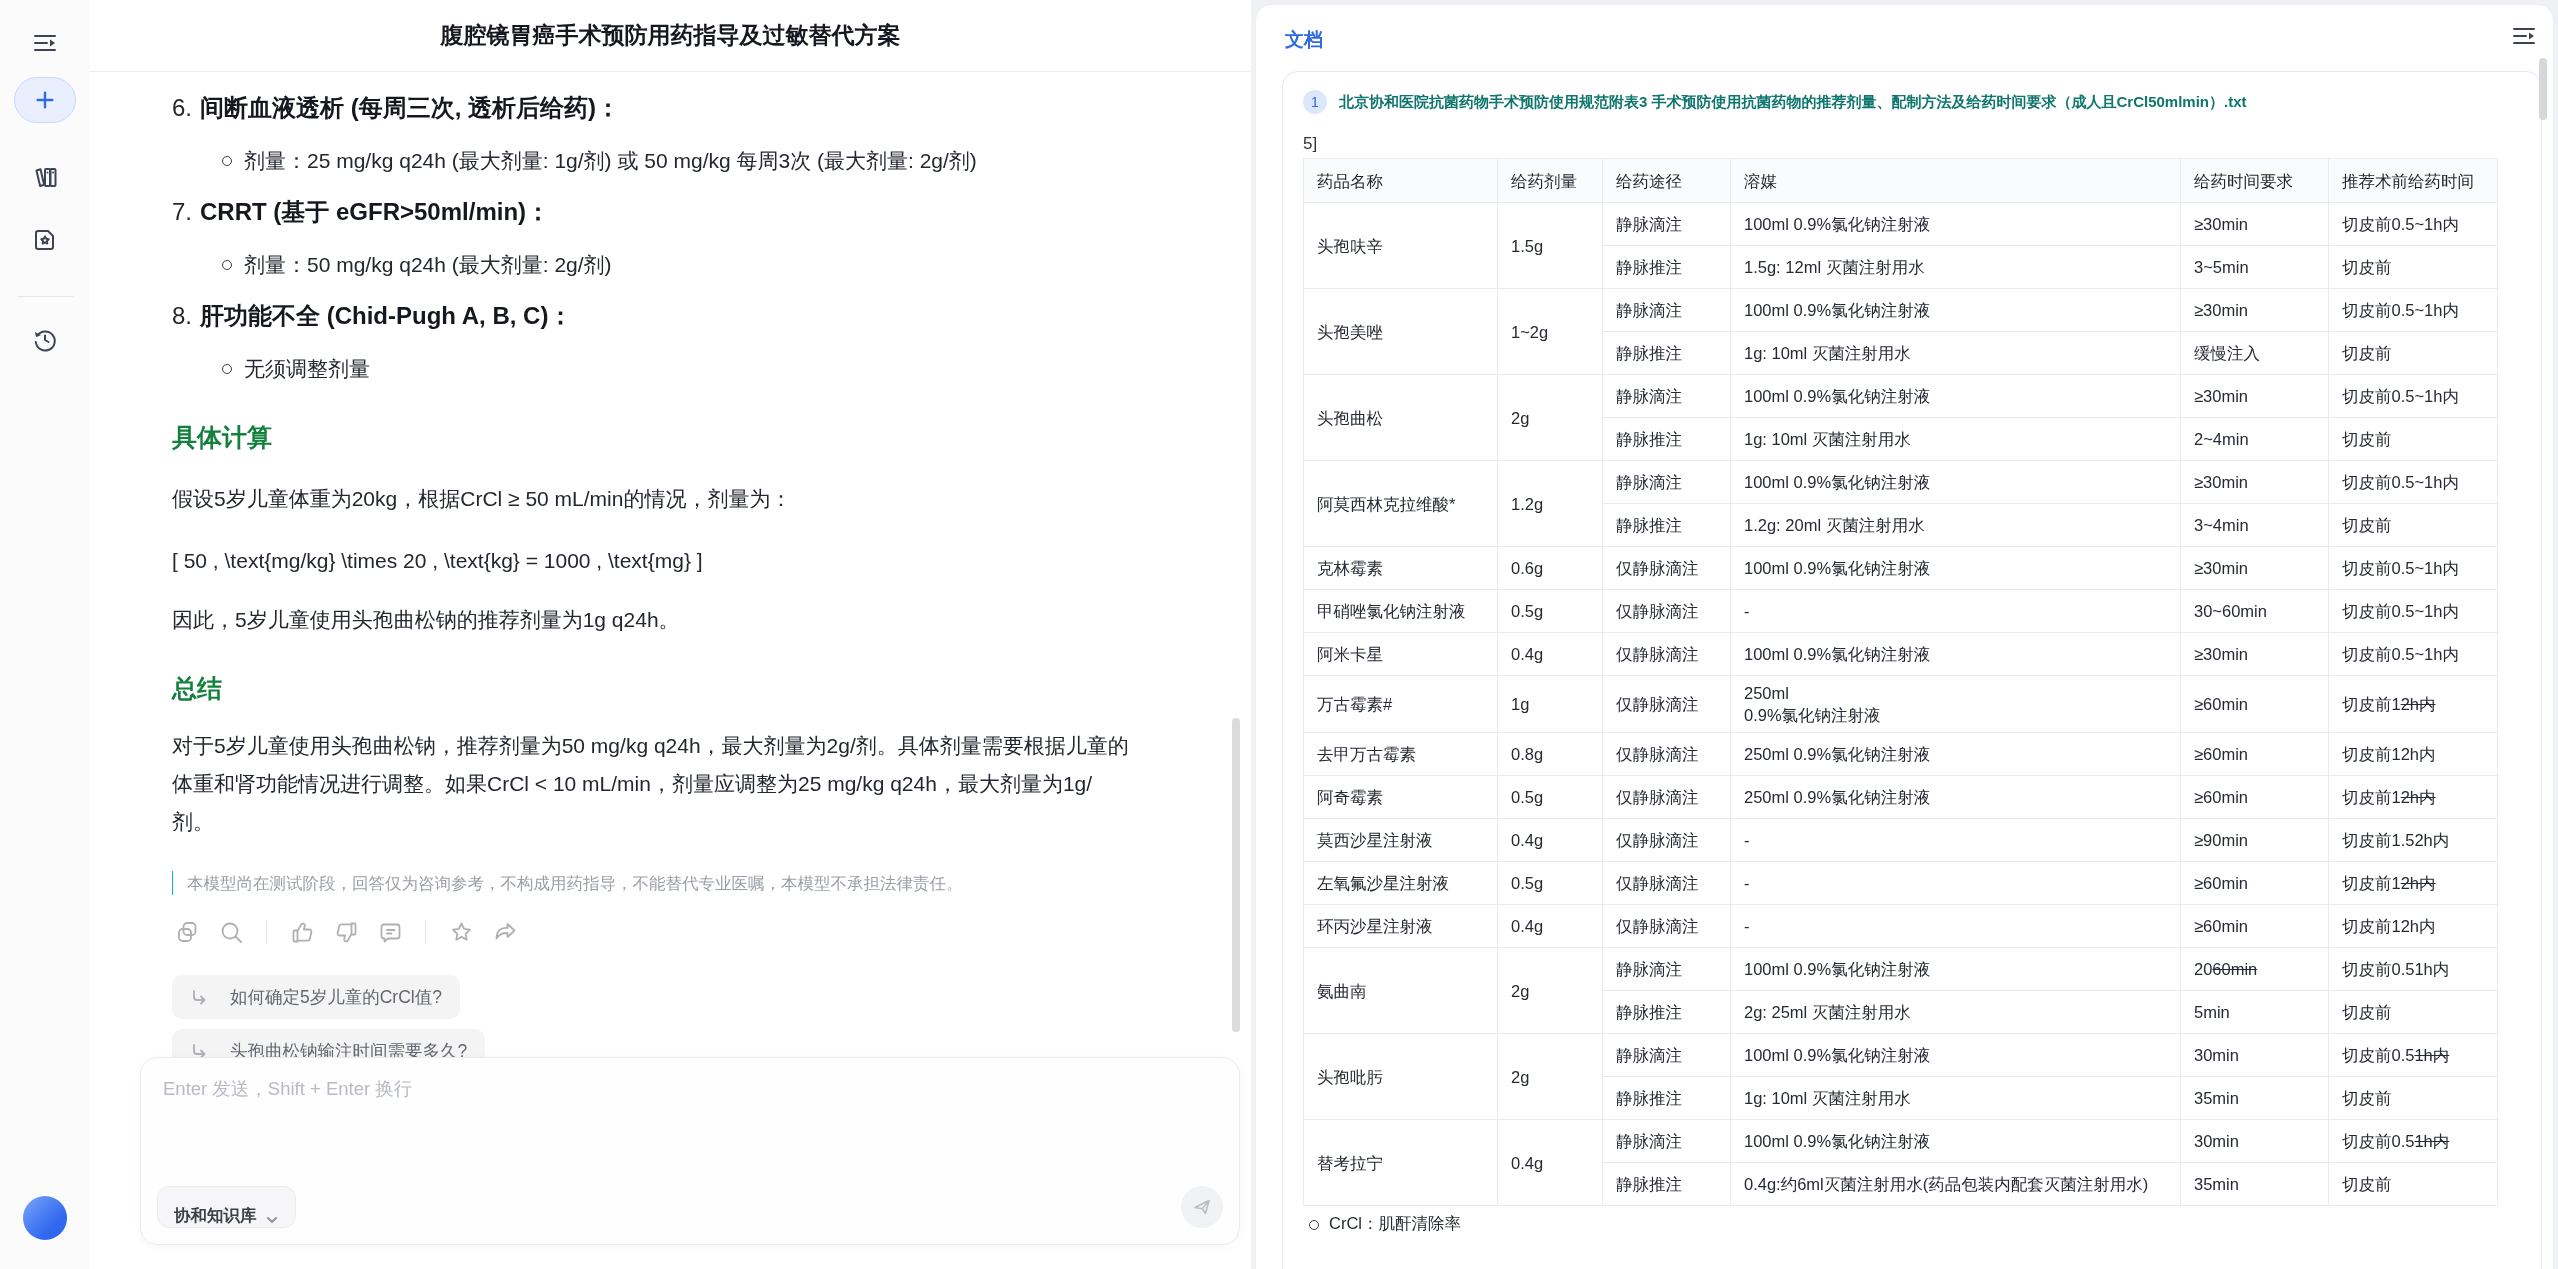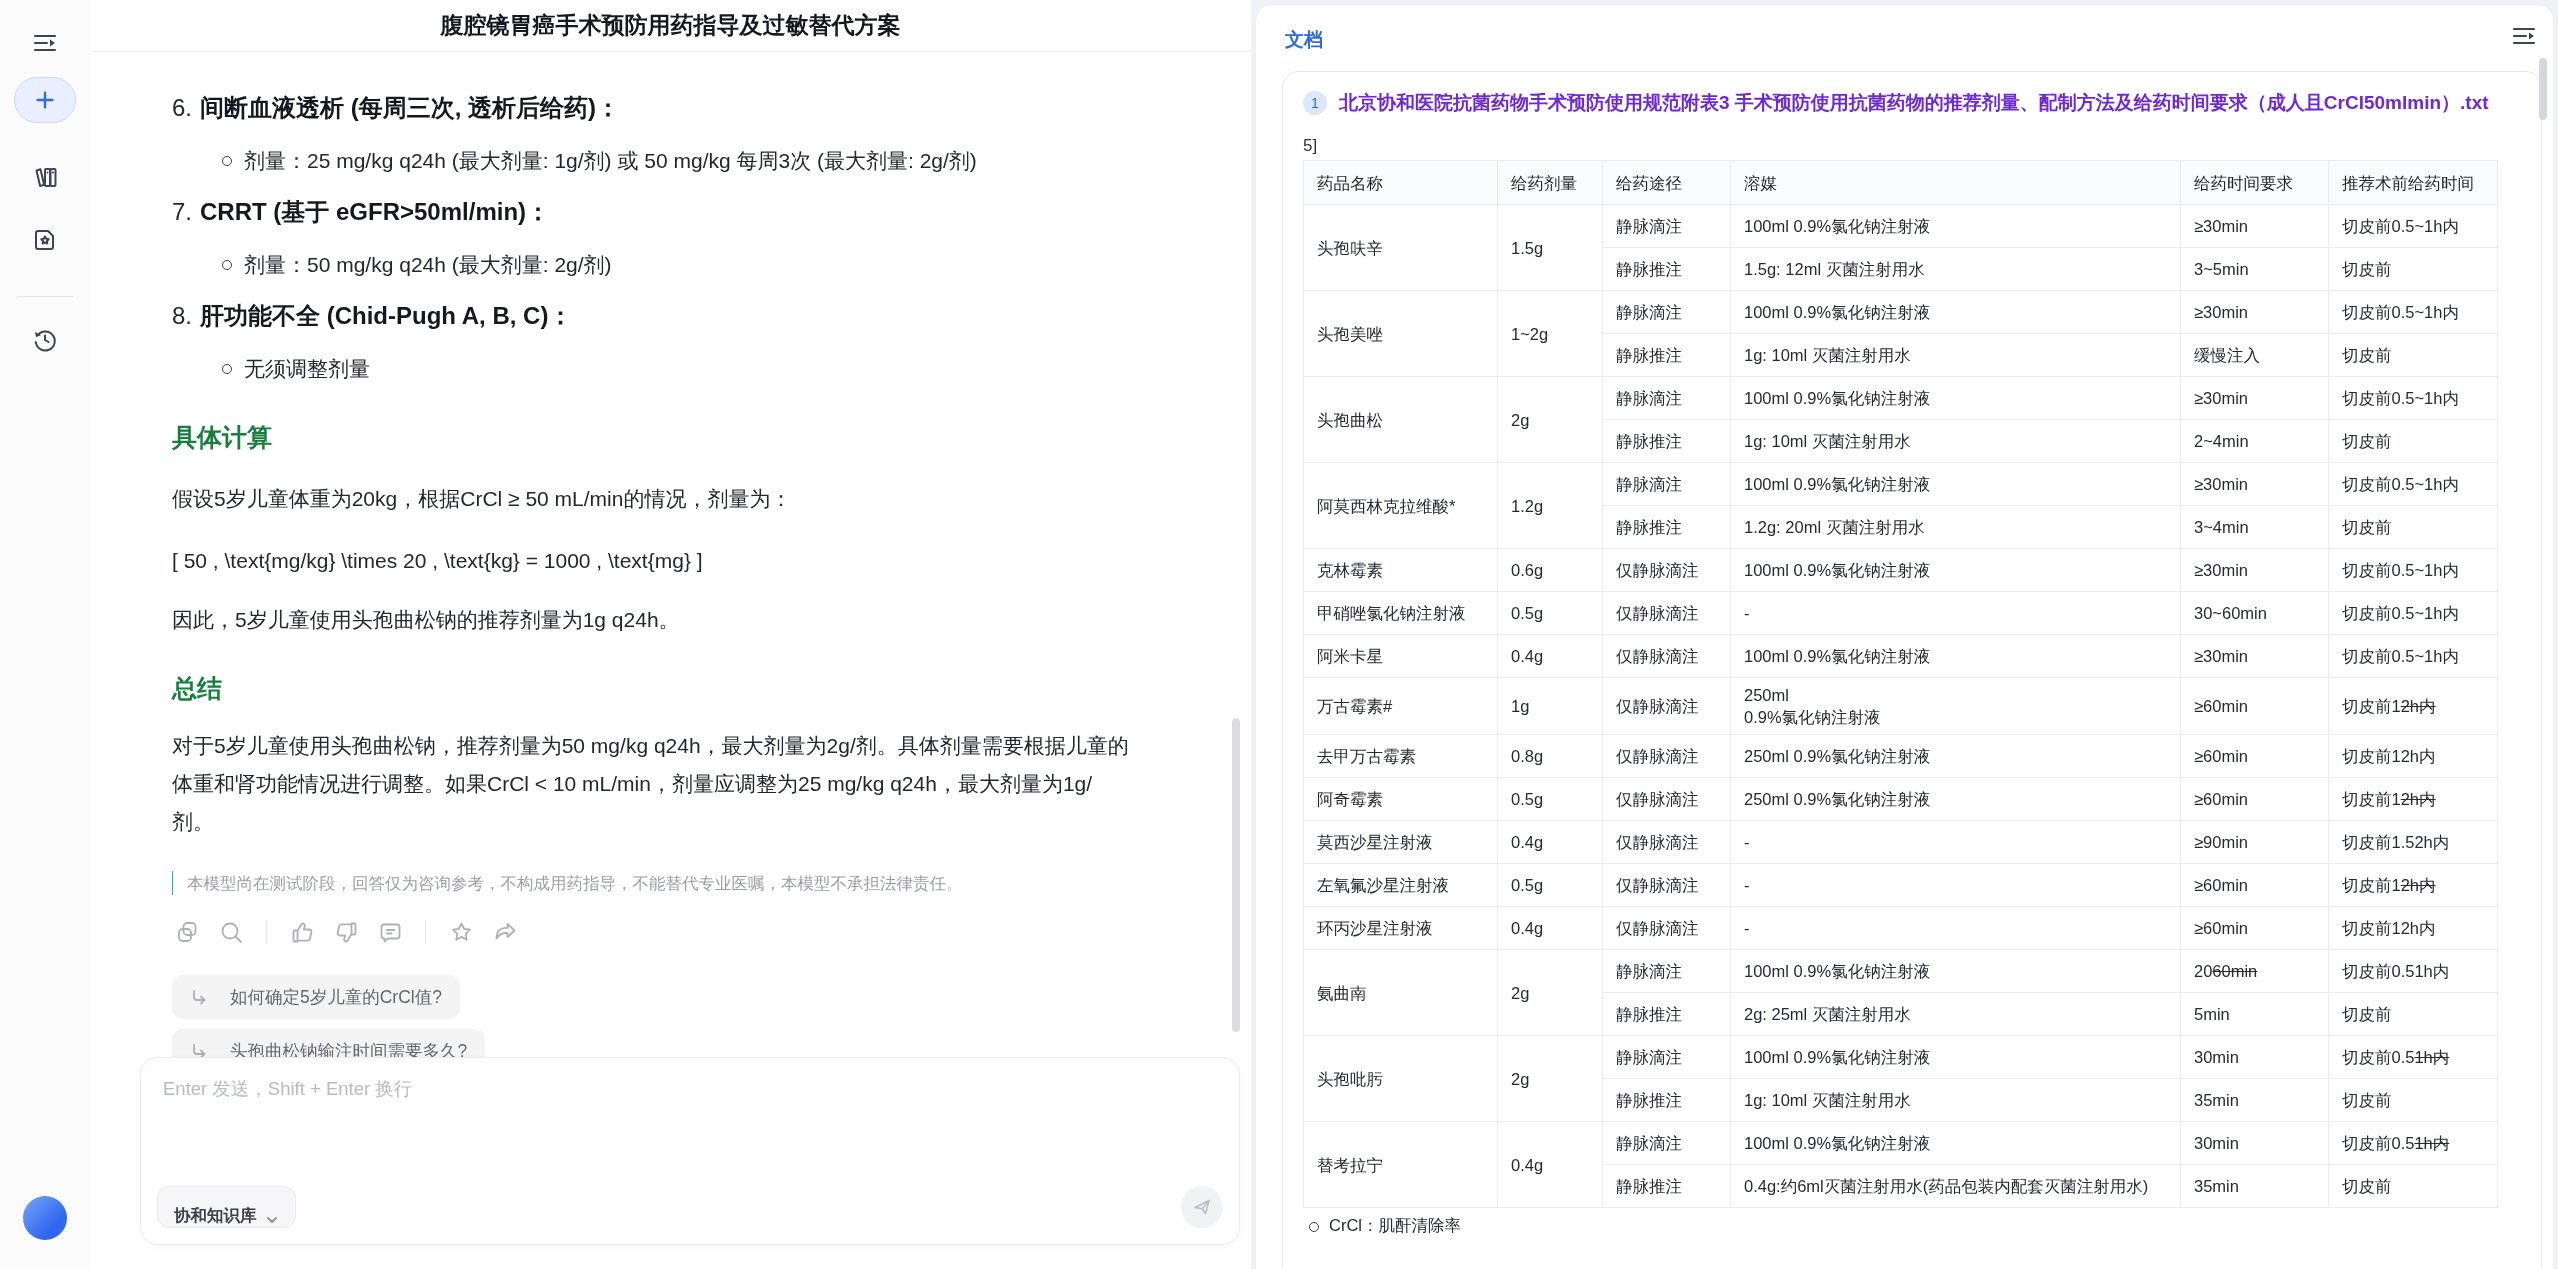--- a/index.html
+++ b/index.html
@@ -14,21 +14,21 @@
   .side-ic svg { width:28px; height:28px; }
   .plus-pill { position:absolute; left:14px; top:77px; width:62px; height:46px; border-radius:26px;
                background:#e9efff; border:1px solid #c9d8ff; display:flex; align-items:center; justify-content:center; }
   .plus-pill svg { width:22px; height:22px; }
   .side-divider { position:absolute; left:17px; top:296px; width:56px; height:1px; background:#e4e6ea; }
   .avatar { position:absolute; left:23px; top:1196px; width:44px; height:44px; border-radius:50%;
             background:linear-gradient(135deg,#7aa5fb 0%,#2f67ef 70%); }
 
   
   .chat { position:relative; width:1161px; flex:0 0 1161px; height:100%; background:#fff; }
-  .chat-header { height:52px; border-bottom:1px solid #ededf0; display:flex; align-items:center; justify-content:center; }
+  .chat-header { height:72px; border-bottom:1px solid #ededf0; display:flex; align-items:center; justify-content:center; }
   .chat-title { font-size:23px; font-weight:bold; color:#15181e; }
   .chat-body { position:absolute; top:77px; left:0; right:0; bottom:0; padding:8px 120px 0 82px; overflow:hidden; }
 
   .li-row { margin-top:22px; font-size:24px; line-height:29px; }
   .li-row:first-child { margin-top:8px; }
   .li-num { margin-right:8px; color:#23272f; }
   .li-bold { font-weight:bold; color:#15181e; }
   .li-sub { margin-top:24px; padding-left:72px; font-size:21px; line-height:29px; position:relative; }
   .li-sub::before { content:""; position:absolute; left:50px; top:10px; width:8px; height:8px;
                     border:1.8px solid #3c4048; border-radius:50%; }
@@ -73,21 +73,21 @@
   .doc-menu { position:absolute; right:14px; top:16px; width:30px; height:30px; display:flex; align-items:center;
               justify-content:center; cursor:pointer; }
   .doc-menu svg { width:28px; height:28px; }
   .doc-scrollbar { position:absolute; right:6px; top:53px; width:8px; height:62px; border-radius:4px; background:#d6d7da; }
 
   .doc-card { position:absolute; left:26px; top:66px; width:1260px; height:1400px; background:#fff;
               border:1px solid #e7e9ee; border-radius:16px; padding:18px 20px; }
   .ref-row { display:flex; align-items:center; gap:12px; cursor:pointer; }
   .ref-badge { width:24px; height:24px; border-radius:50%; background:#dbe7fb; color:#2e6ae0; font-size:14px;
                display:flex; align-items:center; justify-content:center; flex:0 0 24px; }
-  .ref-title { font-size:19px; font-weight:bold; color:#6d28d9; white-space:nowrap; overflow:hidden; }
+  .ref-title { font-size:15px; font-weight:bold; color:#0f766e; white-space:nowrap; overflow:hidden; }
   .ref-line { margin-top:12px; font-size:17px; color:#30343c; }
   .ref-line2 { margin-top:20px; font-size:17px; color:#30343c; }
 
   table.doc-table { margin-top:4px; border-collapse:collapse; table-layout:fixed; width:1194px; }
   .doc-table th, .doc-table td { border:1px solid #e9ebee; font-weight:normal; text-align:left;
               padding:6px 13px; font-size:16.5px; color:#262a33; line-height:22px; }
   .doc-table th { height:44px; background:#fafbfc; color:#1f232b; }
   .doc-table td { height:43px; background:#fff; }
   .c0{width:194px}.c1{width:105px}.c2{width:128px}.c3{width:450px}.c4{width:148px}.c5{width:169px}
   .seg-strike { text-decoration:line-through; }

